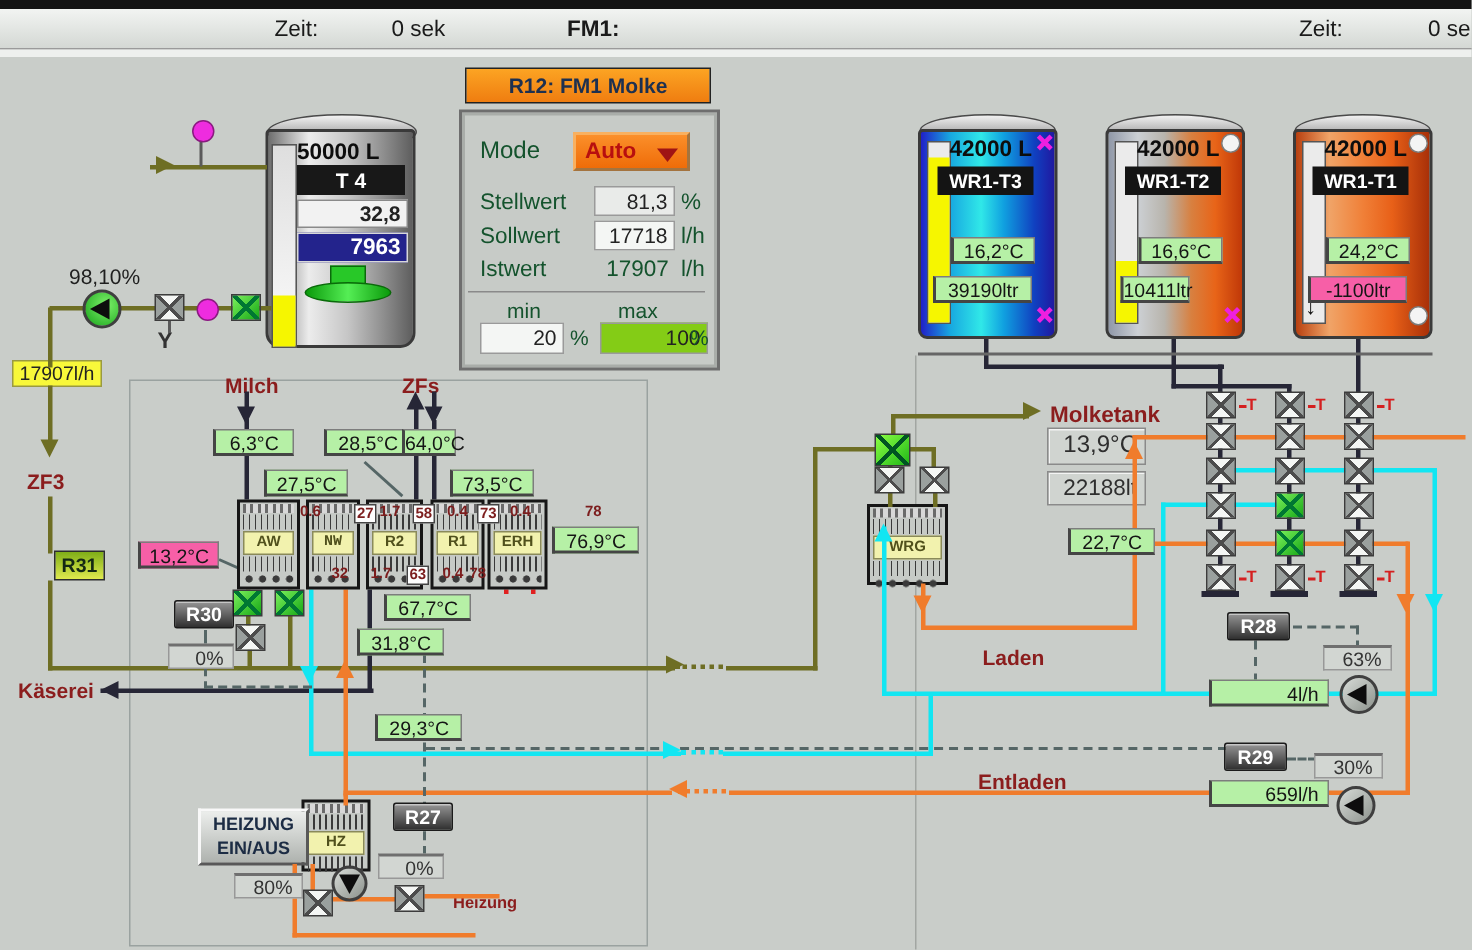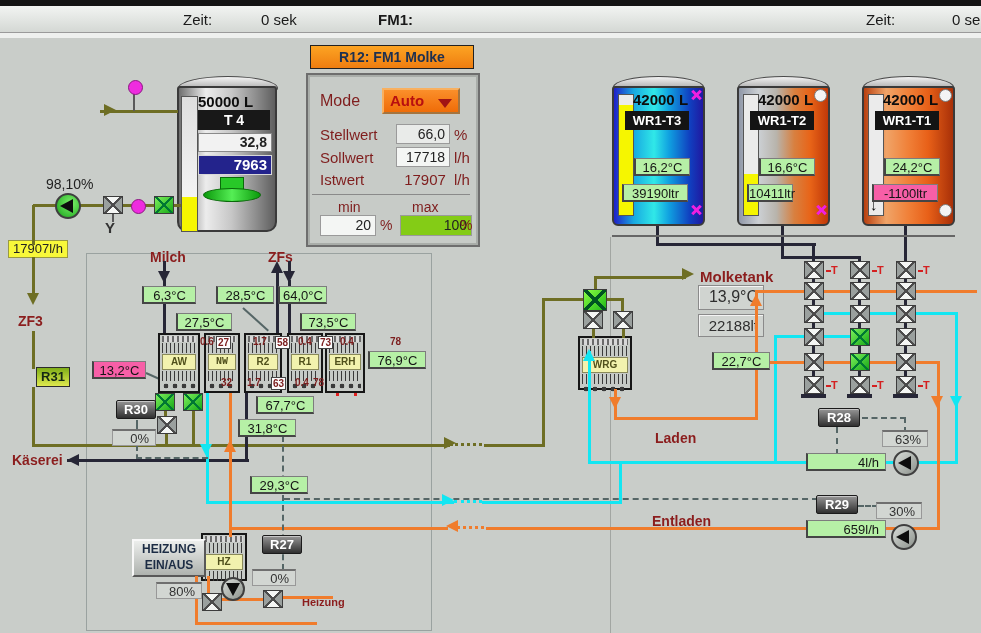--- a/index.html
+++ b/index.html
@@ -63,21 +63,21 @@
   .mkstar{position:absolute;width:12px;height:12px}
   .mkstar:before,.mkstar:after{content:"";position:absolute;left:5px;top:0;width:3px;height:12px;background:#ef1fe0}
   .mkstar:before{transform:rotate(45deg)}
   .mkstar:after{transform:rotate(-45deg)}
   .mkcirc{position:absolute;width:11px;height:11px;border-radius:50%;background:#f4f4f4;border:1px solid #7c7c7c}
   .tmark{position:absolute;font-size:11px;font-weight:bold;color:#d42020;line-height:10px}
   .rgline{position:absolute;height:2px;background:#d42020}
   
   #r12-body{position:absolute;left:306px;top:73px;width:170px;height:170px;background:#c7cbc7;
       border:2px solid #6e6e6e;box-shadow:0 0 0 2px #a9ada9 inset}
-  .r12row{position:absolute;font-size:15px;color:#7f1d1d}
+  .r12row{position:absolute;font-size:15px;color:#14532d}
   .vbox{position:absolute;background:#e9ebe9;border:1px solid #9a9a9a;text-align:right;
       font-size:14px;color:#222;box-sizing:border-box;padding:1px 4px 0 0}
   
   #tbar{position:absolute;left:0;top:6px;width:981px;height:26px;
       background:linear-gradient(#f2f4f2,#d4d8d4);border-bottom:1px solid #9a9a9a;font-size:15px}
   #tbar span{position:absolute;top:5px;white-space:nowrap}
 </style>
 </head>
 <body>
 
@@ -119,21 +119,21 @@
 <div class="lbl-red" style="left:268px;top:249px">ZFs</div>
 
 <div class="abs" style="left:310px;top:45px;width:164px;height:24px;background:linear-gradient(#fca423,#ef7d10);border:1px solid #222;box-sizing:border-box;text-align:center;font-size:14px;font-weight:bold;color:#1d3050;line-height:22px">R12: FM1 Molke</div>
 <div id="r12-body">
   <div class="r12row" style="left:12px;top:17px;font-size:16px">Mode</div>
   <div class="abs" style="left:74px;top:13px;width:78px;height:26px;background:linear-gradient(#fb8f2a,#ef6c08);border:2px outset #f8b060;box-sizing:border-box">
     <span class="abs" style="left:6px;top:2px;font-size:15px;font-weight:bold;color:#b80f0f">Auto</span>
     <span class="tri" style="right:6px;top:9px;border-left:7px solid transparent;border-right:7px solid transparent;border-top:9px solid #a01414"></span>
   </div>
   <div class="r12row" style="left:12px;top:51px">Stellwert</div>
-  <div class="vbox" style="left:88px;top:49px;width:54px;height:20px">66,0</div>
+  <div class="vbox" style="left:88px;top:49px;width:54px;height:20px">81,3</div>
   <div class="r12row" style="left:146px;top:51px">%</div>
   <div class="r12row" style="left:12px;top:74px">Sollwert</div>
   <div class="vbox" style="left:88px;top:72px;width:54px;height:20px;background:#f4f6f4">17718</div>
   <div class="r12row" style="left:146px;top:74px">l/h</div>
   <div class="r12row" style="left:12px;top:96px">Istwert</div>
   <div class="r12row" style="left:92px;top:96px;width:50px;text-align:center">17907</div>
   <div class="r12row" style="left:146px;top:96px">l/h</div>
   <div class="abs" style="left:4px;top:119px;width:158px;height:1px;background:#8a8a8a"></div>
   <div class="r12row" style="left:30px;top:124px;font-size:14px">min</div>
   <div class="r12row" style="left:104px;top:124px;font-size:14px">max</div>
@@ -325,21 +325,21 @@
       <i style="position: absolute; width: 0px; height: 0px; left: 3px; top: 4px; border-top: 7px solid transparent; border-bottom: 7px solid transparent; border-right: 13px solid rgb(13, 13, 13);"></i>
     </div>
     <div class="pump gray" style="left: 891px; top: 524px; width: 26px; height: 26px;">
       <i style="position: absolute; width: 0px; height: 0px; left: 3px; top: 4px; border-top: 7px solid transparent; border-bottom: 7px solid transparent; border-right: 13px solid rgb(13, 13, 13);"></i>
     </div>
     <div class="pump gray" style="left: 221px; top: 577px; width: 24px; height: 24px;">
       <i style="position: absolute; width: 0px; height: 0px; left: 3px; top: 4px; border-left: 7px solid transparent; border-right: 7px solid transparent; border-top: 13px solid rgb(13, 13, 13);"></i>
     </div>
     <div class="tag green" style="left: 142px; top: 286px; width: 54px;">6,3°C</div>
     <div class="tag green" style="left: 216px; top: 286px; width: 58px;">28,5°C</div>
-    <div class="tag green" style="left: 278px; top: 286px; width: 49px;">64,0°C</div>
+    <div class="tag green" style="left: 268px; top: 286px; width: 36px;">64,0°C</div>
     <div class="tag green" style="left: 176px; top: 313px; width: 56px;">27,5°C</div>
     <div class="tag green" style="left: 300px; top: 313px; width: 56px;">73,5°C</div>
     <div class="tag pink" style="left: 92px; top: 361px; width: 54px;">13,2°C</div>
     <div class="tag green" style="left: 368px; top: 351px; width: 58px;">76,9°C</div>
     <div class="tag green" style="left: 256px; top: 396px; width: 58px;">67,7°C</div>
     <div class="tag green" style="left: 238px; top: 419px; width: 58px;">31,8°C</div>
     <div class="tag green" style="left: 250px; top: 476px; width: 58px;">29,3°C</div>
     <div class="tag green" style="left: 712px; top: 352px; width: 58px;">22,7°C</div>
     <div class="tag greenr" style="left: 806px; top: 453px; width: 80px;">4l/h</div>
     <div class="tag greenr" style="left: 806px; top: 520px; width: 80px;">659l/h</div>
@@ -381,21 +381,21 @@
       <div class="dots"></div>
     </div>
     <div class="xu" style="left: 325px; width: 40px;">
       <div class="coil"></div>
       <div class="comb"></div>
       <div class="lblb">ERH</div>
       <div class="comb"></div>
       <div class="dots"></div>
     </div>
     <div class="small-num" style="left: 200px; top: 336px;">0.6</div>
-    <div class="small-num boxed" style="left: 216px; top: 336px;">27</div>
+    <div class="small-num boxed" style="left: 236px; top: 336px;">27</div>
     <div class="small-num" style="left: 253px; top: 336px;">1.7</div>
     <div class="small-num boxed" style="left: 275px; top: 336px;">58</div>
     <div class="small-num" style="left: 298px; top: 336px;">0.4</div>
     <div class="small-num boxed" style="left: 318px; top: 336px;">73</div>
     <div class="small-num" style="left: 340px; top: 336px;">0.4</div>
     <div class="small-num" style="left: 390px; top: 336px;">78</div>
     <div class="small-num" style="left: 221px; top: 377px;">32</div>
     <div class="small-num" style="left: 247px; top: 377px;">1.7</div>
     <div class="small-num boxed" style="left: 271px; top: 377px;">63</div>
     <div class="small-num" style="left: 295px; top: 377px;">0.4</div>

